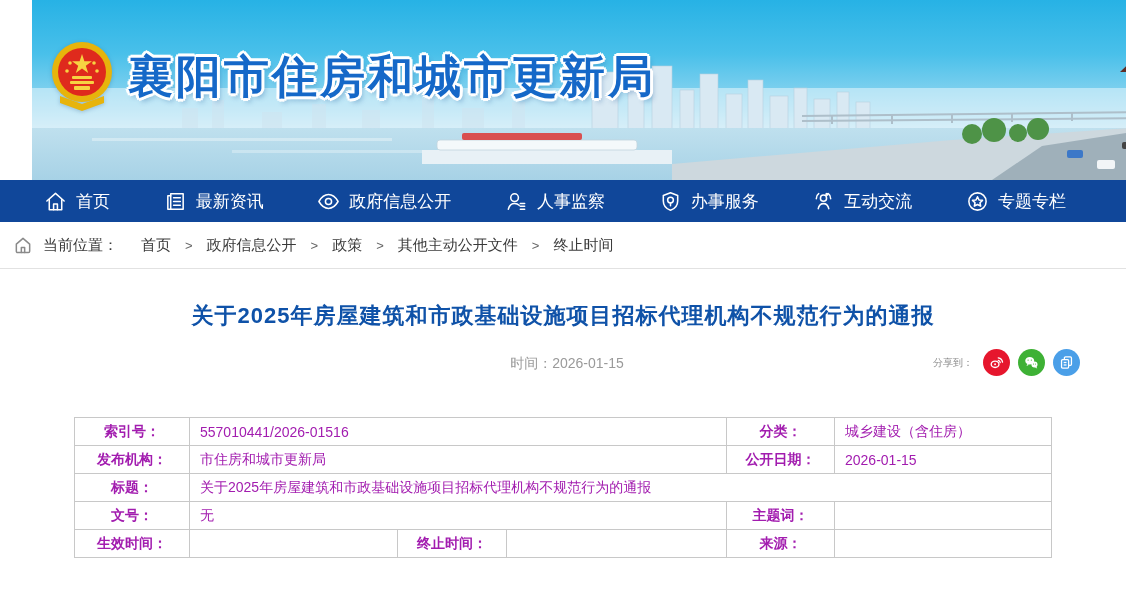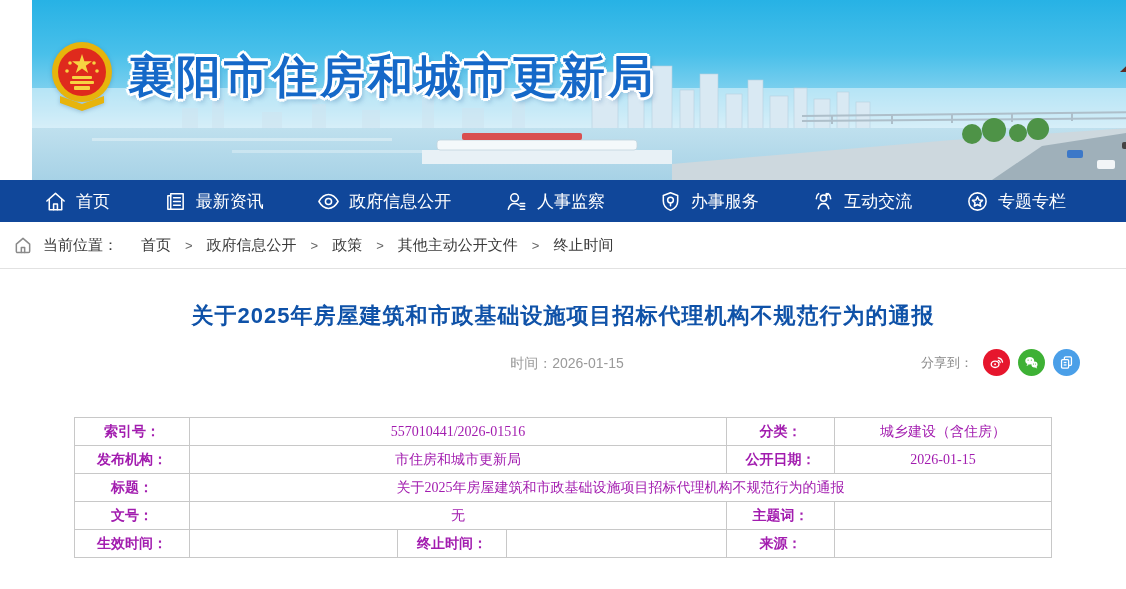--- a/index.html
+++ b/index.html
@@ -56,41 +56,41 @@
     letter-spacing:1px;
   }
   .meta-row { position:relative; margin-top:18px; height:28px; }
   .meta-time {
     position:absolute; left:0; right:0; text-align:center;
     font-size:14px; color:#9a9a9a; line-height:28px;padding-left:8px;
   }
   .share-box {
     position:absolute; right:46px; top:0; display:flex; align-items:center; gap:8px;
   }
-  .share-label { font-size:13px; color:#8a8a8a; margin-right:2px; }
+  .share-label { font-size:10px; color:#8a8a8a; margin-right:2px; }
   .share-btn {
     width:27px; height:27px; border-radius:50%; display:flex; align-items:center;
     justify-content:center; cursor:pointer; border:none;
   }
   .share-btn svg { width:17px; height:17px; display:block; }
   .share-weibo { background:#e6162d; }
   .share-wechat { background:#3eb135; }
   .share-copy { background:#4a9fe8; }
 
   
   .info-table {
     width:977px; margin:40px auto 0; border-collapse:collapse; table-layout:fixed;
     font-size:14px; color:#a21caf;
   }
   .info-table td {
     border:1px solid #c8c8c8; height:28px; padding:2px 10px; overflow:hidden;
     white-space:nowrap; background:#fff;
   }
   .info-table td.lbl { font-weight:bold; text-align:center; padding:2px 4px; }
-  .info-table td.val { text-align:center;font-family:Liberation Serif, serif; }
+  .info-table td.val { text-align:left; }
 </style>
 </head>
 <body>
 
 <div class="page">
 
   <header class="banner">
     <svg class="banner-art" viewBox="0 0 1126 180" preserveAspectRatio="none" aria-hidden="true">
       <defs>
         <linearGradient id="waterG" x1="0" y1="0" x2="0" y2="1">

